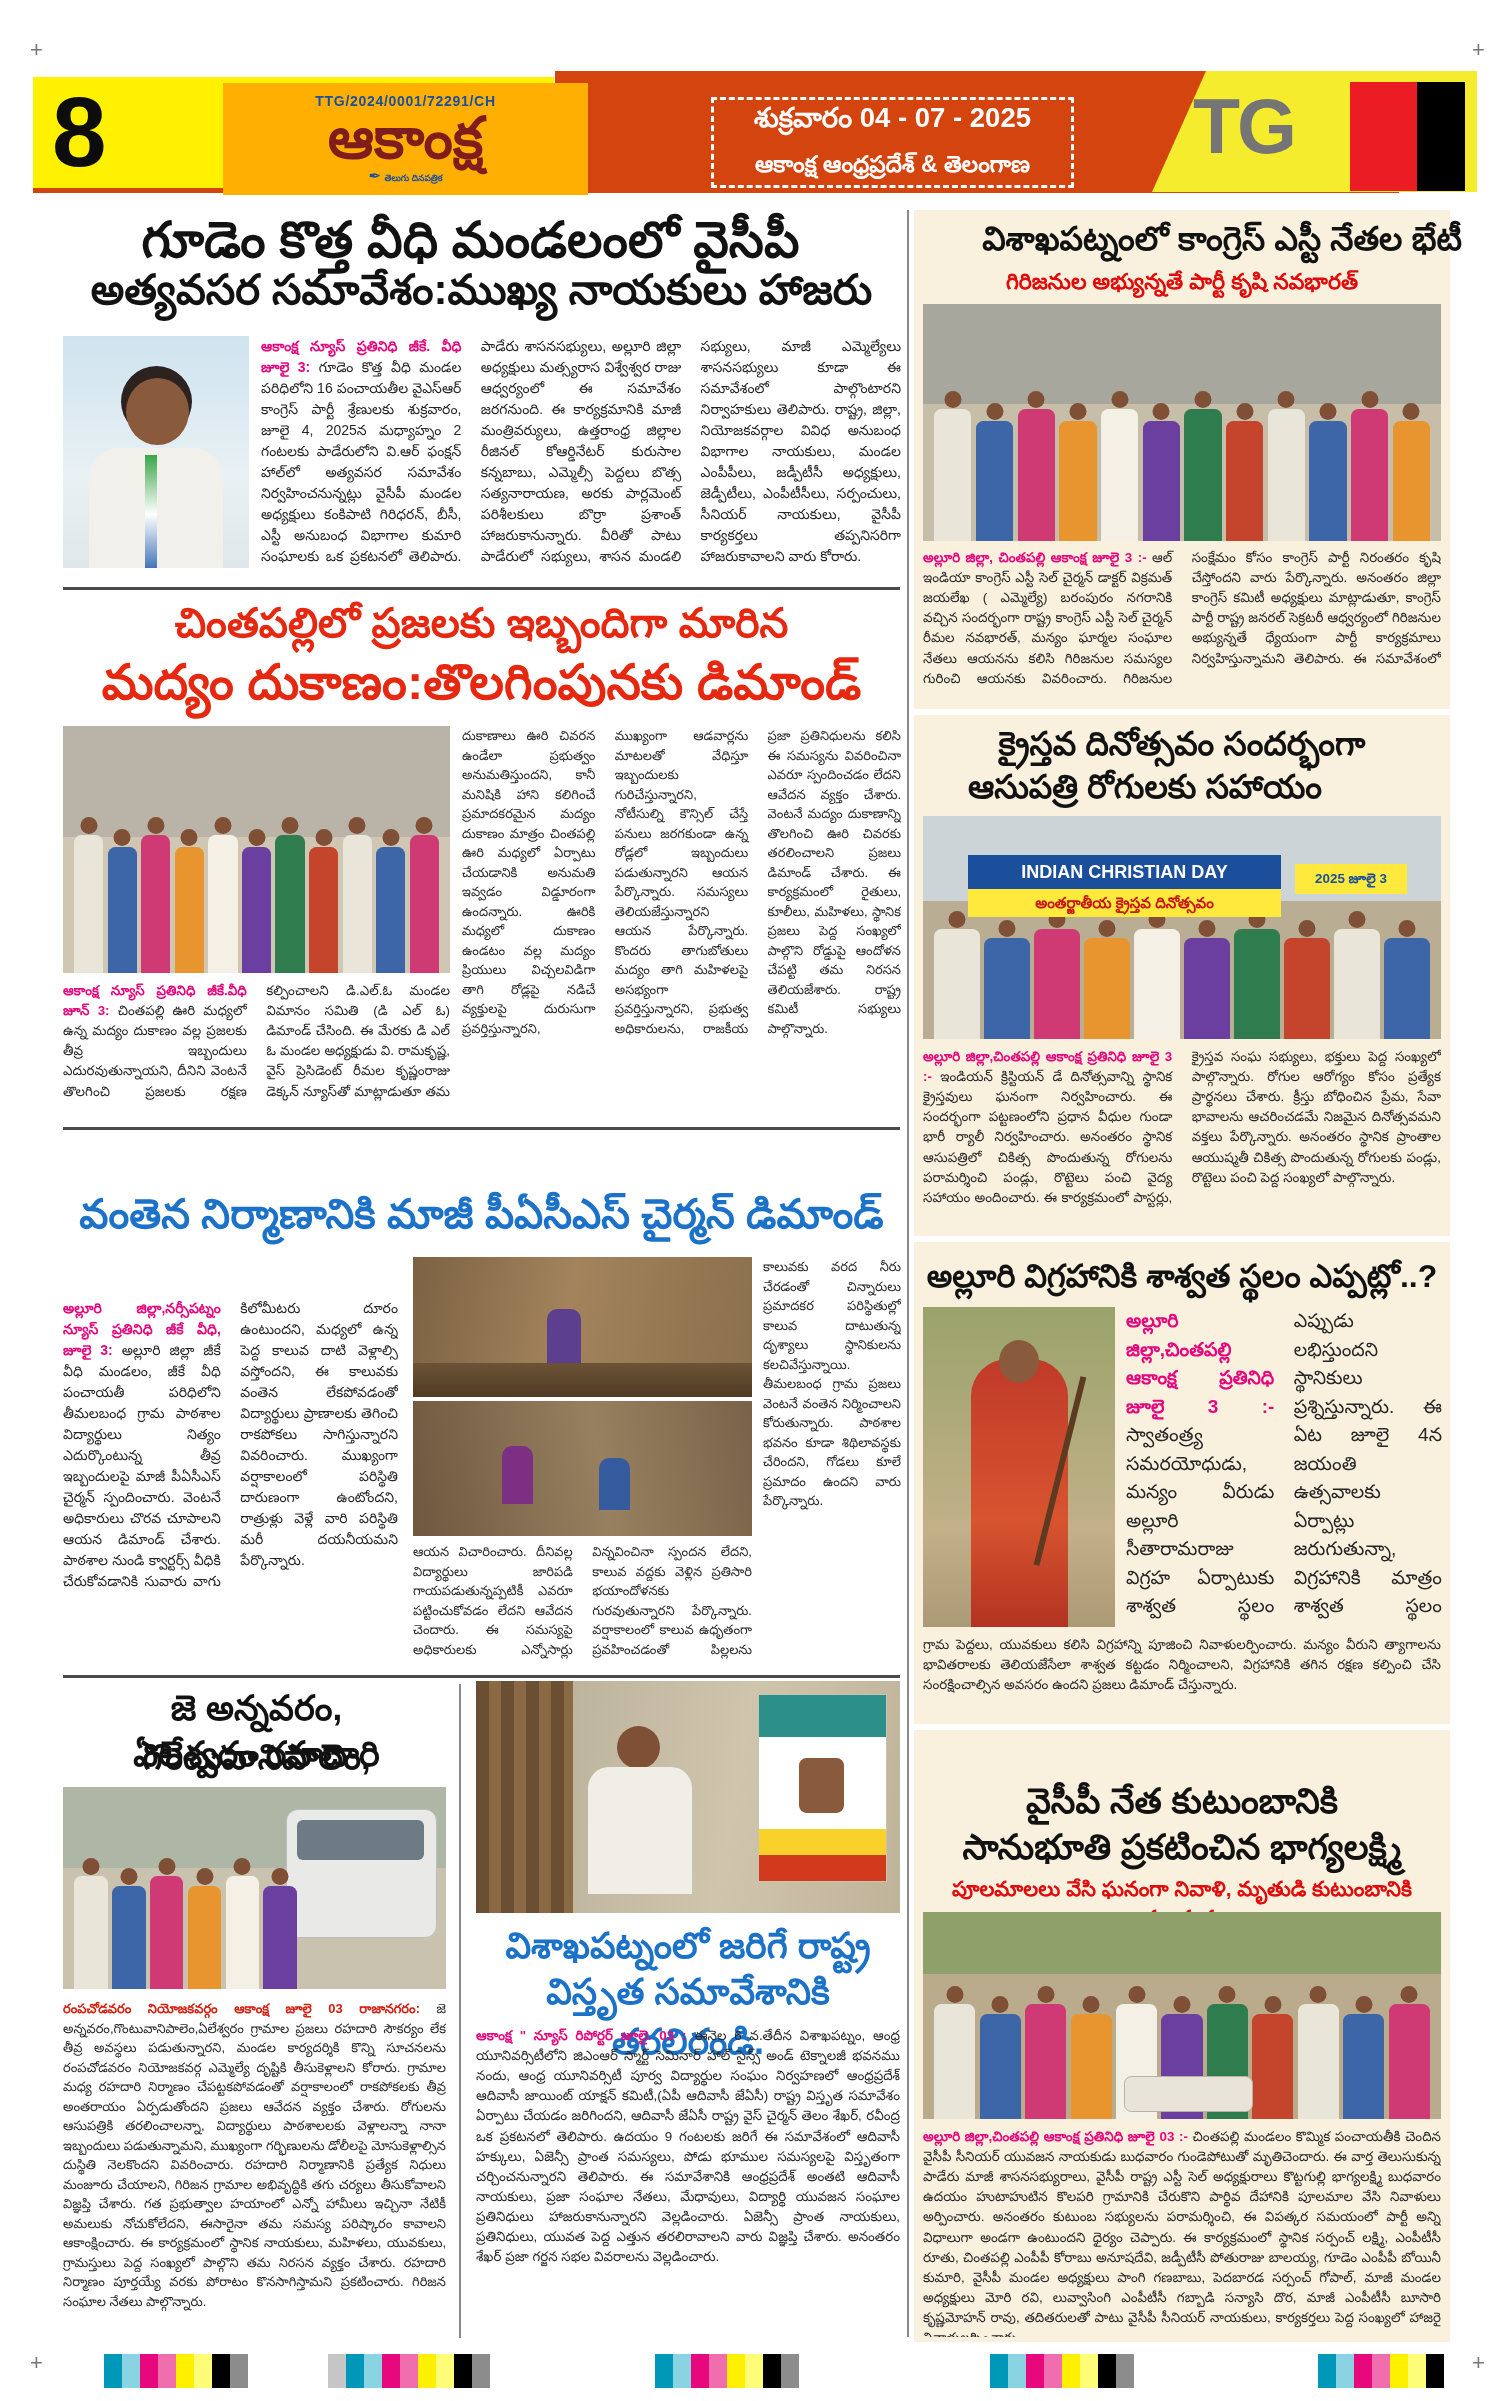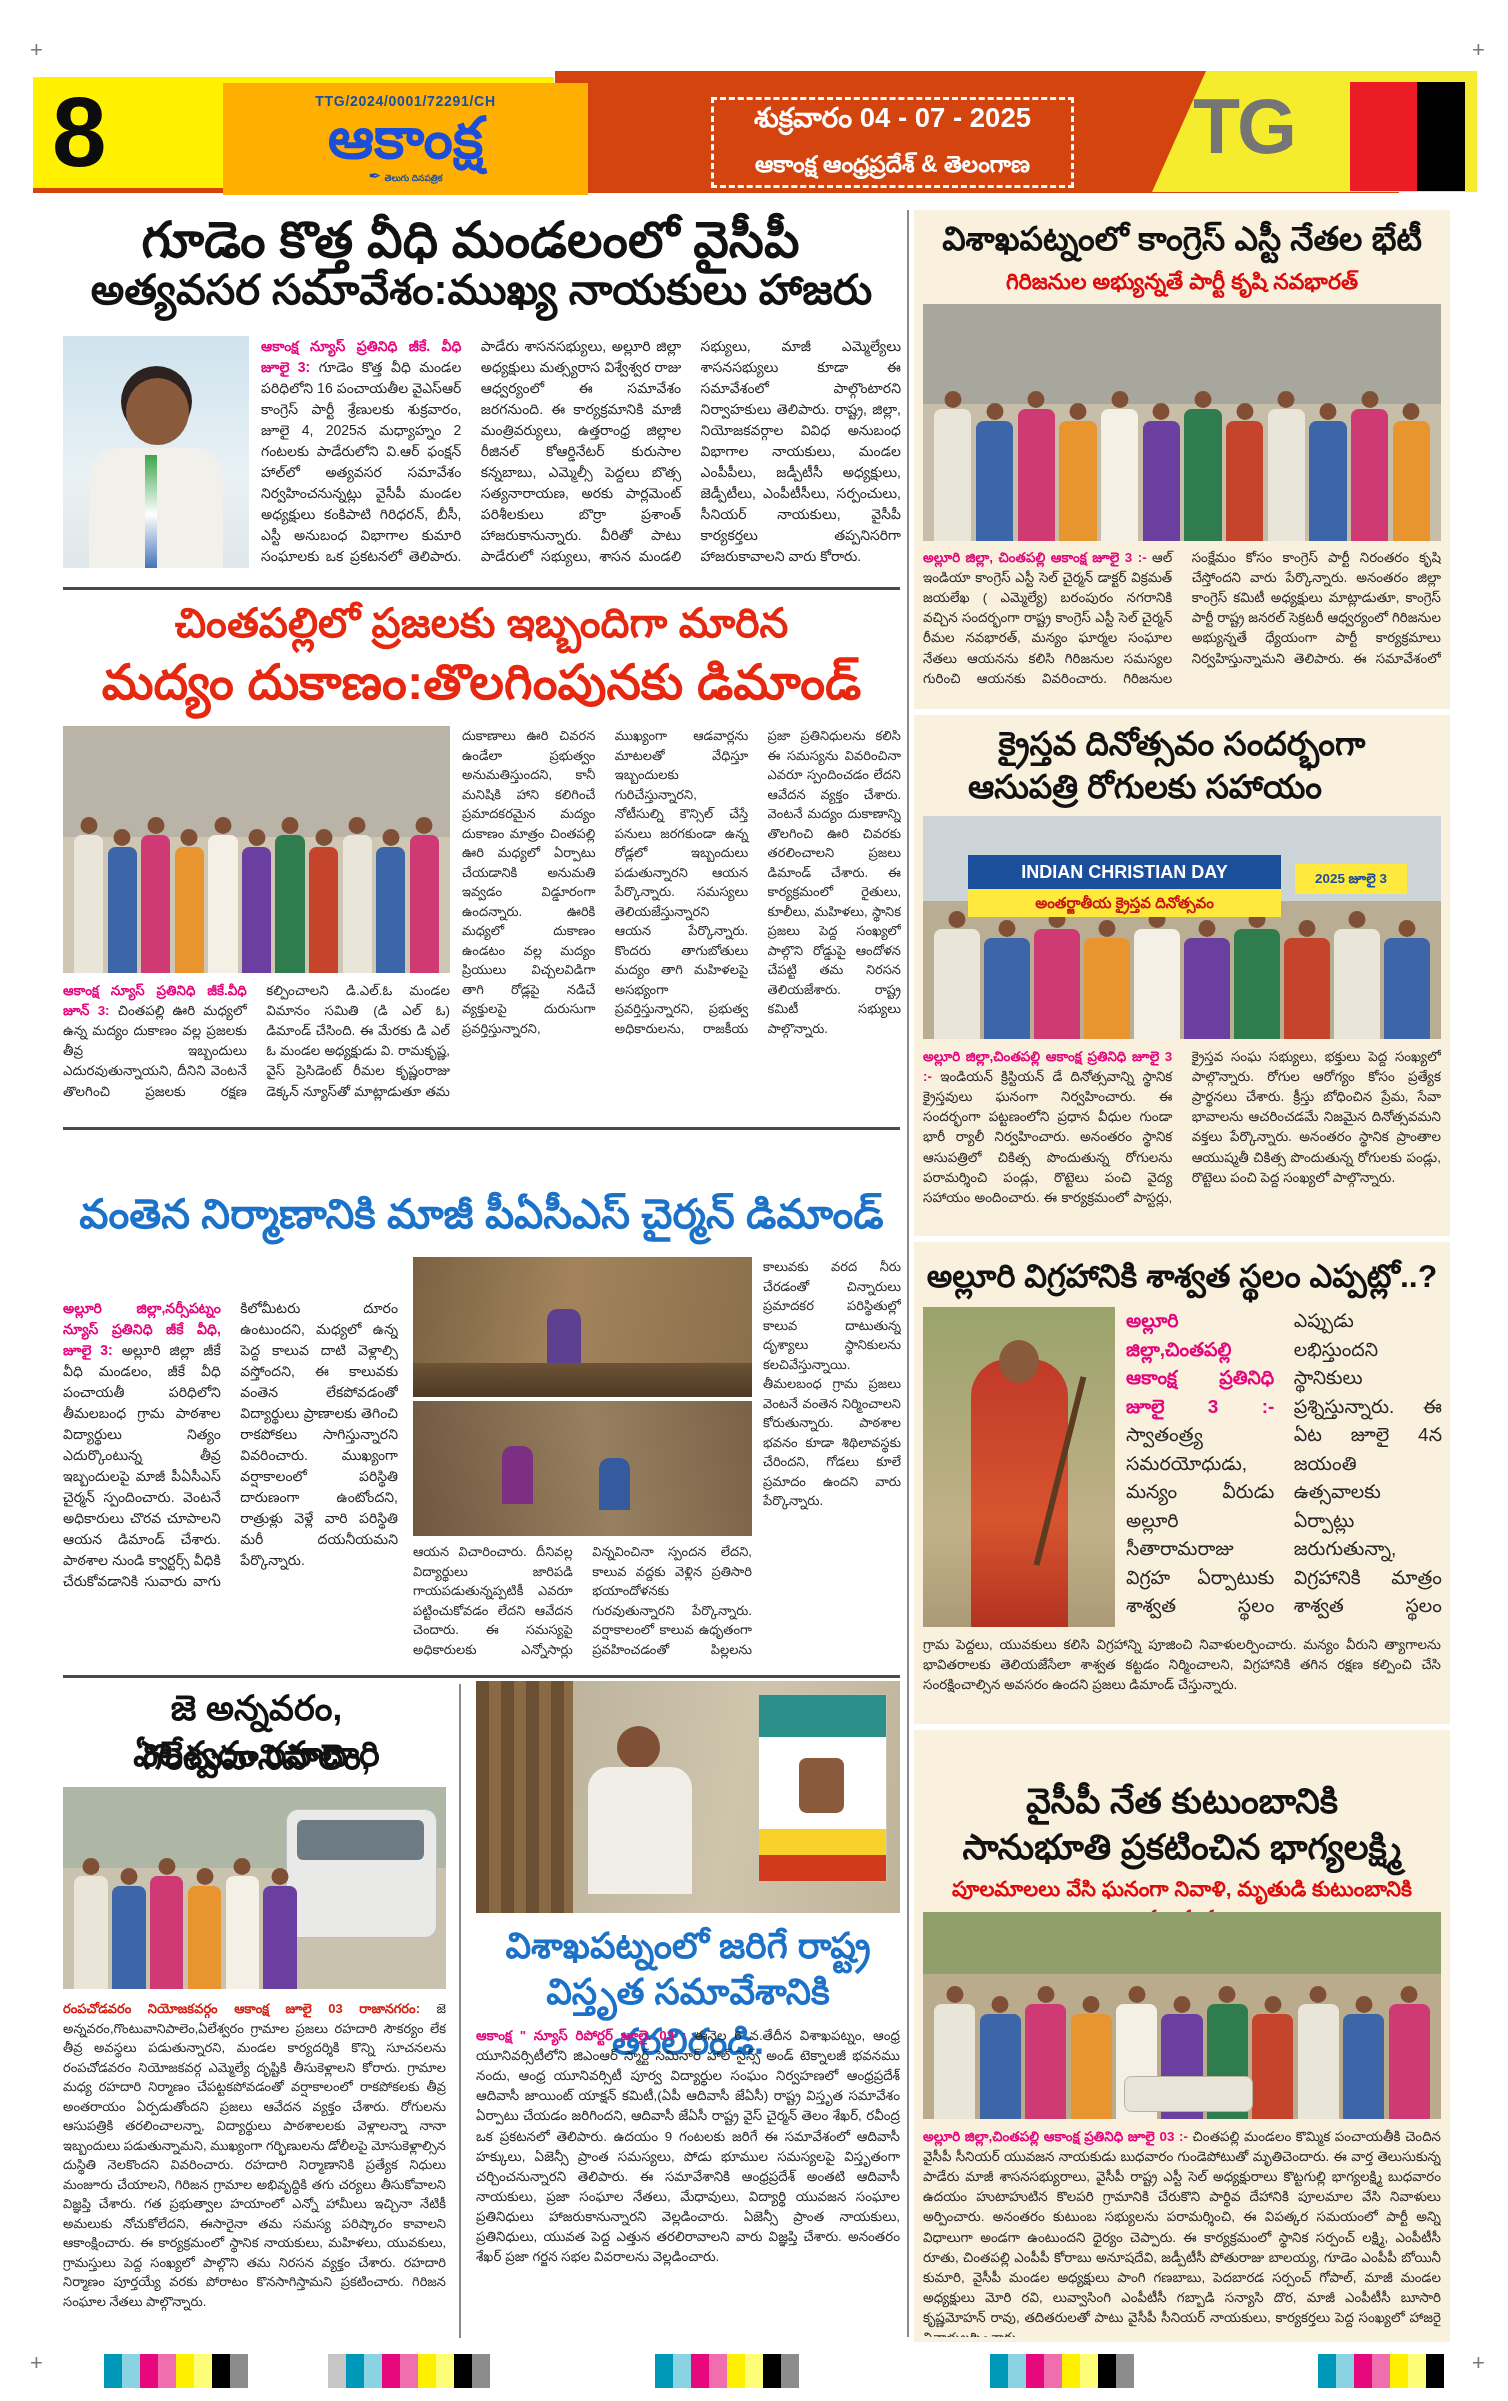--- a/index.html
+++ b/index.html
@@ -6,21 +6,21 @@
   .page{position:relative;width:1508px;height:2401px;background:#ffffff;overflow:hidden;
         font-family:"Liberation Sans","DejaVu Sans",sans-serif;color:#1c1c1c;}
   .abs{position:absolute;}
   .center{text-align:center;}
   
   .band-yellow{background:#FFF100;}
   .band-red{background:#D4440E;}
   .pagenum{font-size:98px;font-weight:900;color:#0d0d0d;line-height:1;}
   .logo-box{background:#FFAF02;display:flex;flex-direction:column;align-items:center;justify-content:center;}
   .logo-reg{font-size:14px;color:#1C4FA0;font-weight:700;letter-spacing:0.7px;}
-  .logo-main{font-size:58px;font-weight:900;color:#1d4ed8;line-height:1.0;}
+  .logo-main{font-size:58px;font-weight:900;color:#7f1d1d;line-height:1.0;}
   .logo-tag{font-size:9px;color:#1C4FA0;font-weight:700;}
   .pen{color:#1C4FA0;font-size:15px;}
   .datebox{border:3.7px dashed #ffffff;color:#ffffff;display:flex;flex-direction:column;justify-content:center;gap:10.4px;}
   .dateline{font-size:27.5px;font-weight:800;}
   .edline{font-size:23px;font-weight:800;}
   .tgblock{background:#F4EC2C;clip-path:polygon(54px 0,100% 0,100% 100%,0 100%);}
   .tgtext{font-size:77px;font-weight:900;color:#757575;letter-spacing:-3px;line-height:1;}
   .cross{color:#777;font-size:22px;font-weight:400;line-height:1;}
   
   .hl-black{font-weight:800;color:#121212;}
@@ -206,21 +206,21 @@
 
   <div class="abs hl-blue center" style="left:476px;top:1925px;width:424px;font-size:36px;">విశాఖపట్నంలో జరిగే రాష్ట్ర</div>
   <div class="abs hl-blue center" style="left:476px;top:1971px;width:424px;font-size:36px;">విస్తృత సమావేశానికి తరలిరండి.</div>
 
   <div class="abs body-txt" style="left:476px;top:2026px;width:424px;height:313px;font-size:13.4px;">
     <span class="byline">ఆకాంక్ష " న్యూస్ రిపోర్టర్ జూలై. 03 :</span>
     <span>ఈనెల 6 వ.తేదీన విశాఖపట్నం, ఆంధ్ర యూనివర్సిటీలోని జిఎంఆర్ స్మార్ట్ సెమినార్ హాల్ సైన్స్ అండ్ టెక్నాలజీ భవనము నందు, ఆంధ్ర యూనివర్సిటీ పూర్వ విద్యార్థుల సంఘం నిర్వహణలో ఆంధ్రప్రదేశ్ ఆదివాసీ జాయింట్ యాక్షన్ కమిటీ,(ఏపీ ఆదివాసీ జేఏసీ) రాష్ట్ర విస్తృత సమావేశం ఏర్పాటు చేయడం జరిగిందని, ఆదివాసీ జేఏసీ రాష్ట్ర వైస్ చైర్మన్ తెలం శేఖర్, రవీంద్ర ఒక ప్రకటనలో తెలిపారు. ఉదయం 9 గంటలకు జరిగే ఈ సమావేశంలో ఆదివాసీ హక్కులు, ఏజెన్సీ ప్రాంత సమస్యలు, పోడు భూముల సమస్యలపై విస్తృతంగా చర్చించనున్నారని తెలిపారు. ఈ సమావేశానికి ఆంధ్రప్రదేశ్ అంతటి ఆదివాసీ నాయకులు, ప్రజా సంఘాల నేతలు, మేధావులు, విద్యార్థి యువజన సంఘాల ప్రతినిధులు హాజరుకానున్నారని వెల్లడించారు. ఏజెన్సీ ప్రాంత నాయకులు, ప్రతినిధులు, యువత పెద్ద ఎత్తున తరలిరావాలని వారు విజ్ఞప్తి చేశారు. అనంతరం శేఖర్ ప్రజా గర్జన సభల వివరాలను వెల్లడించారు.</span>
   </div>
 
   <div class="abs cream" style="left:914px;top:210px;width:536px;height:499px;"></div>
-  <div class="abs hl-black center" style="left:914px;top:220px;width:536px;font-size:33px;">విశాఖపట్నంలో కాంగ్రెస్ ఎస్టీ నేతల భేటీ</div>
+  <div class="abs hl-black center" style="left:914px;top:220px;width:536px;font-size:33px;padding-left:40px;">విశాఖపట్నంలో కాంగ్రెస్ ఎస్టీ నేతల భేటీ</div>
   <div class="abs subhead-red center" style="left:914px;top:269px;width:536px;font-size:22px;">గిరిజనుల అభ్యున్నతే పార్టీ కృషి  నవభారత్</div>
   <div class="photo" style="left:923px;top:304px;width:518px;height:237px;background:linear-gradient(#a8a79d 0 42%,#c7beaa 42% 100%);">
     <div class="crowd">
         <i></i>
         <i></i>
         <i></i>
         <i></i>
         <i></i>
         <i></i>
         <i></i>

